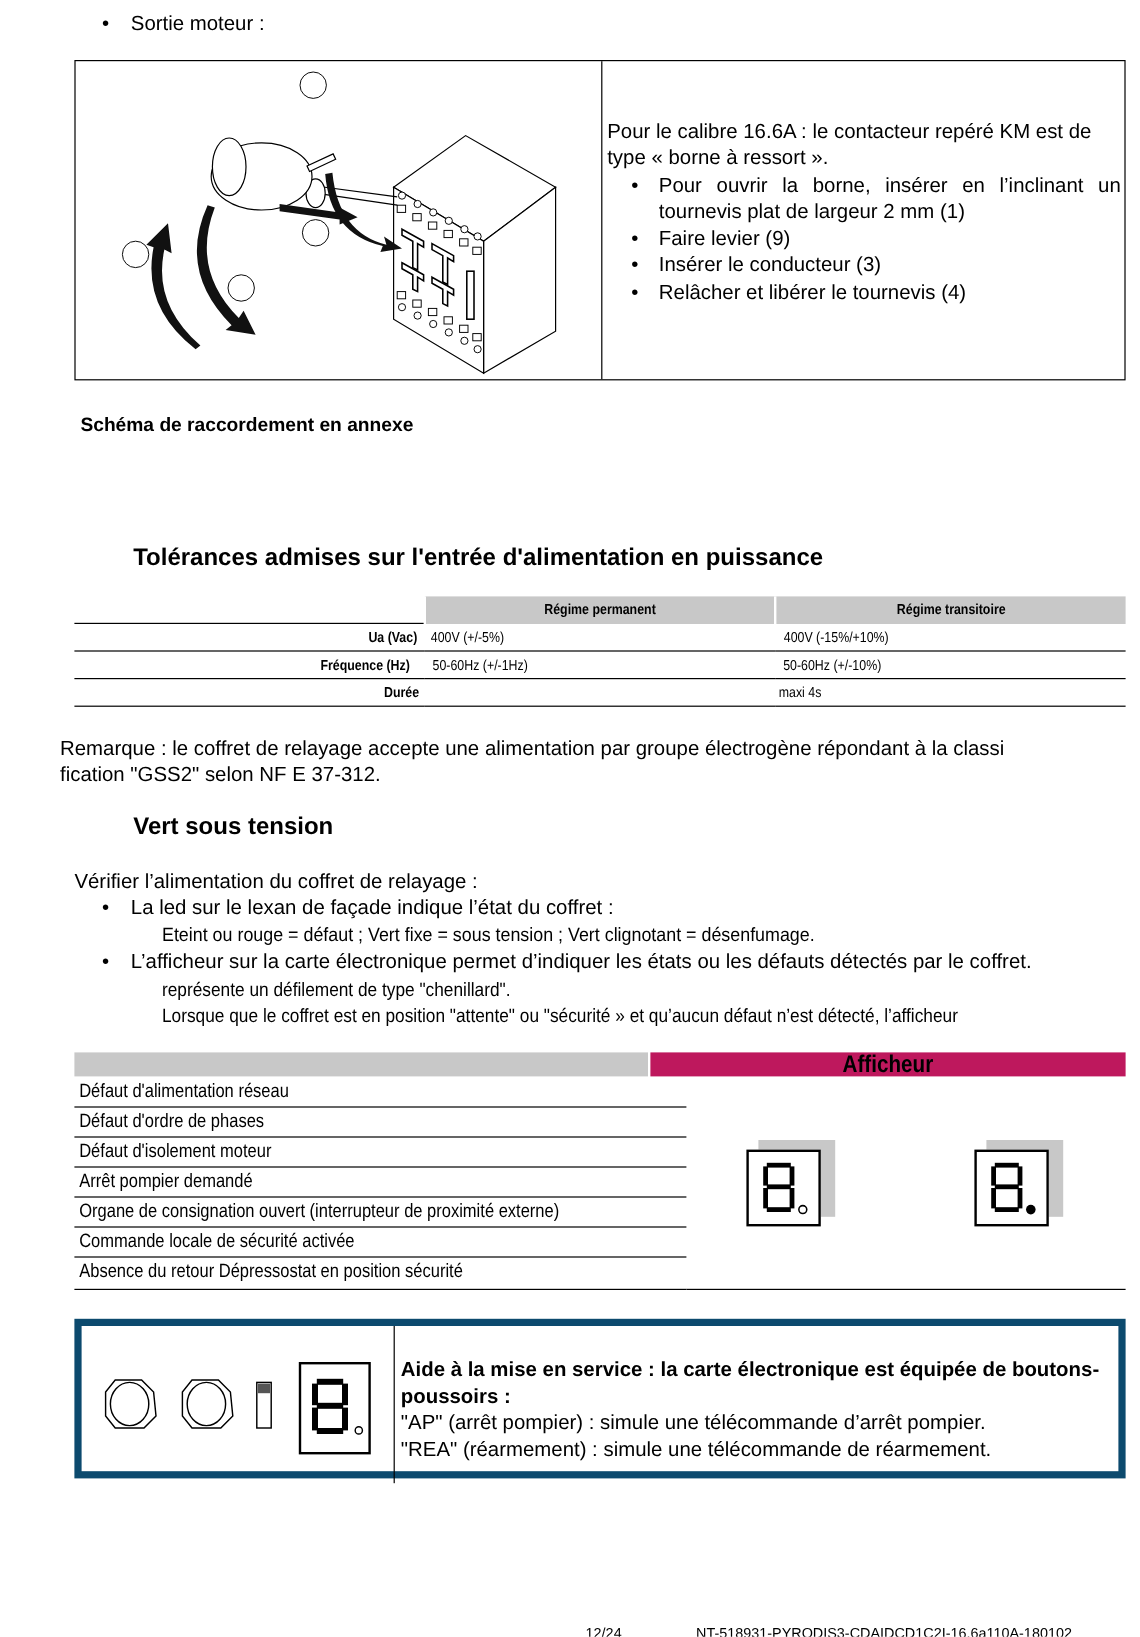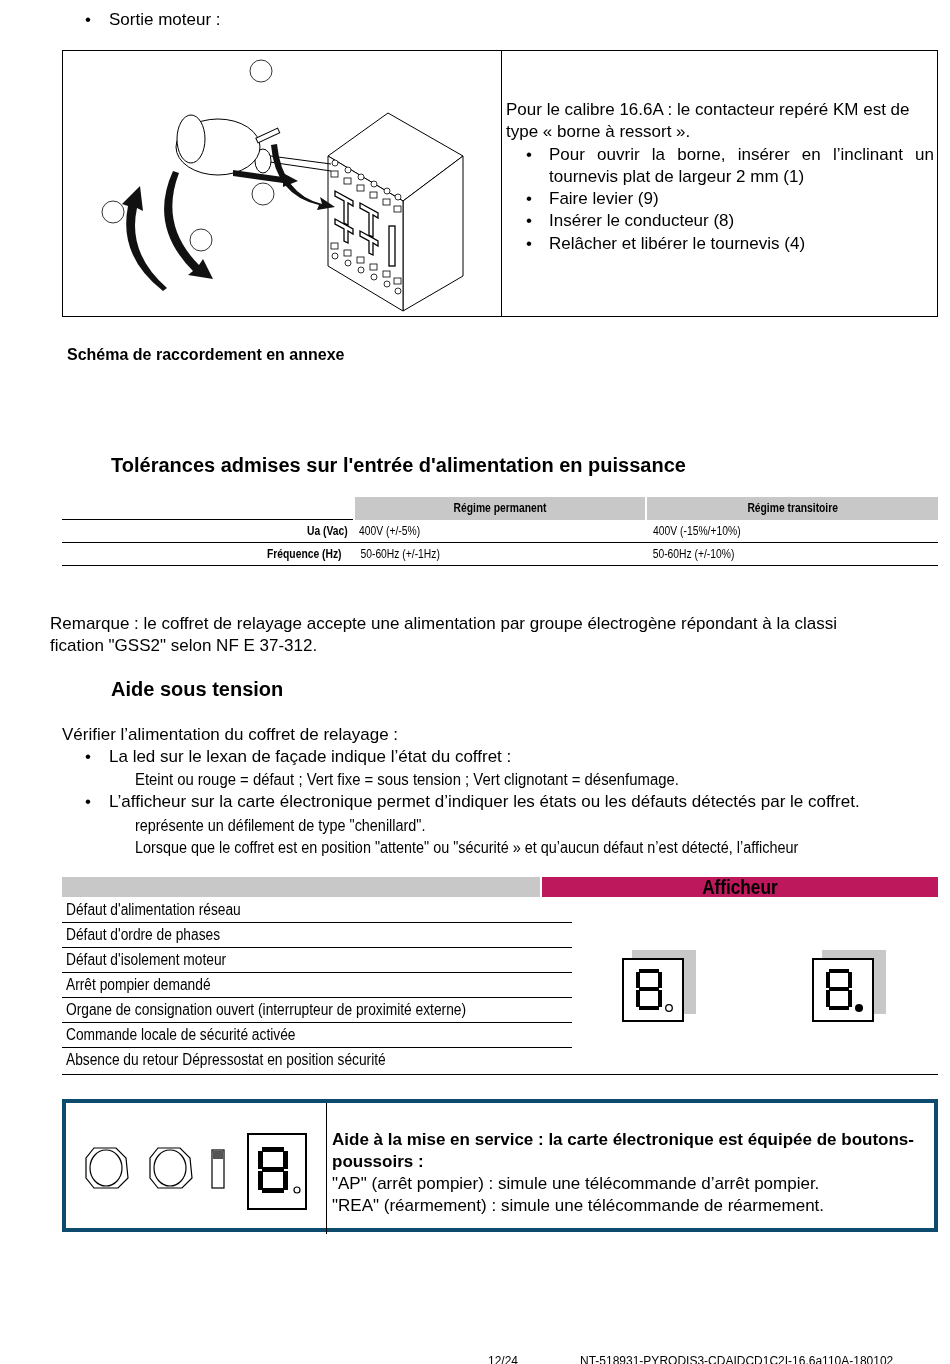--- a/index.html
+++ b/index.html
@@ -35,21 +35,21 @@
   .aff-header-right { left: 542px; top: 877px; width: 396px; height: 20px; background: #be185d;
                       text-align: center; font-weight: bold; font-size: 20px; line-height: 20px; }
   .aff-row { left: 62px; width: 510px; height: 25px; border-bottom: 1px solid #000; box-sizing: border-box;
              font-size: 16px; line-height: 24px; padding-left: 4px; white-space: nowrap; }
   .aff-bottom { left: 572px; top: 1074px; width: 366px; border-bottom: 1px solid #000; }
 
   .seg-box { width: 62px; height: 64px; border: 2px solid #000; background: #fff; box-sizing: border-box; }
   .seg-shadow { width: 64px; height: 64px; background: #c8c8c8; }
 
   
-  .help-box { left: 62px; top: 1099px; width: 876px; height: 133px; border: 4px solid #0c4a6e; box-sizing: border-box; }
+  .help-box { left: 62px; top: 1099px; width: 876px; height: 133px; border: 6px solid #0c4a6e; box-sizing: border-box; }
   .help-left { position: absolute; left: 0; top: 0; width: 260px; height: 131px; border-right: 1px solid #000; }
   .help-right { position: absolute; left: 266px; top: 26px; width: 600px; font-size: 17px; line-height: 22px; }
 
   .footer { font-size: 12px; color: #000; }
 </style>
 </head>
 <body>
 
 <div class="abs txt" style="left:85px; top:9px;">
   <span class="bullet-dot">•</span><span>Sortie moteur :</span>
@@ -125,21 +125,21 @@
         <path d="M110,120 q-25,55 20,100 l-5,4 l25,4 l-10,-20 l-4,6 q-40,-40 -20,-92 z"></path>
         <path d="M100,240 q-45,-35 -35,-85 l-6,-2 l18,-18 l3,25 l-6,-3 q-10,45 30,80 z"></path>
       </g>
     </svg>
   </div>
   <div class="fig-right">
     <div>Pour le calibre 16.6A : le contacteur repéré KM est de type « borne à ressort ».</div>
     <ul>
       <li>Pour ouvrir la borne, insérer en l’inclinant un tournevis plat de largeur 2 mm (1)</li>
       <li>Faire levier (9)</li>
-      <li>Insérer le conducteur (8)</li>
+      <li>Insérer le conducteur (3)</li>
       <li>Relâcher et libérer le tournevis (4)</li>
     </ul>
   </div>
 </div>
 
 <div class="abs" style="left:67px; top:346px; font-size:16px; font-weight:bold;">
   <span>Schéma de raccordement en annexe</span>
 </div>
 
 <div class="abs section-title" style="left:111px; top:454px;">Tolérances admises sur l'entrée d'alimentation en puissance</div>
@@ -159,29 +159,34 @@
   <tr>
     <td class="rowlabel"><span class="condl">Ua (Vac)</span></td>
     <td><span class="cond">400V (+/-5%)</span></td>
     <td><span class="cond">400V (-15%/+10%)</span></td>
   </tr>
   <tr>
     <td class="rowlabel"><span class="condl">Fréquence (Hz)</span></td>
     <td><span class="cond">50-60Hz (+/-1Hz)</span></td>
     <td><span class="cond">50-60Hz (+/-10%)</span></td>
   </tr>
+  <tr>
+    <td class="rowlabel"><span class="condl">Durée</span></td>
+    <td><span class="cond"></span></td>
+    <td><span class="cond">maxi 4s</span></td>
+  </tr>
 </tbody>
   </table>
 
 <div class="abs txt" style="left:50px; top:613px; width:880px;">
   <div>Remarque : le coffret de relayage accepte une alimentation par groupe électrogène répondant à la classi</div>
   <div>fication "GSS2" selon NF E 37-312.</div>
 </div>
 
-<div class="abs section-title" style="left:111px; top:678px;">Aide sous tension</div>
+<div class="abs section-title" style="left:111px; top:678px;">Vert sous tension</div>
 
 <div class="abs txt" style="left:62px; top:724px;">Vérifier l’alimentation du coffret de relayage :</div>
 
 <div class="abs txt" style="left:85px; top:746px;">
   <span class="bullet-dot">•</span><span>La led sur le lexan de façade indique l’état du coffret :</span>
 </div>
 <div class="abs" style="left:135px; top:770px; font-size:16px; line-height:20px; white-space:nowrap;">
   <span class="condl" style="transform:scaleX(0.93);">Eteint ou rouge = défaut ; Vert fixe = sous tension ; Vert clignotant = désenfumage.</span>
 </div>
 

